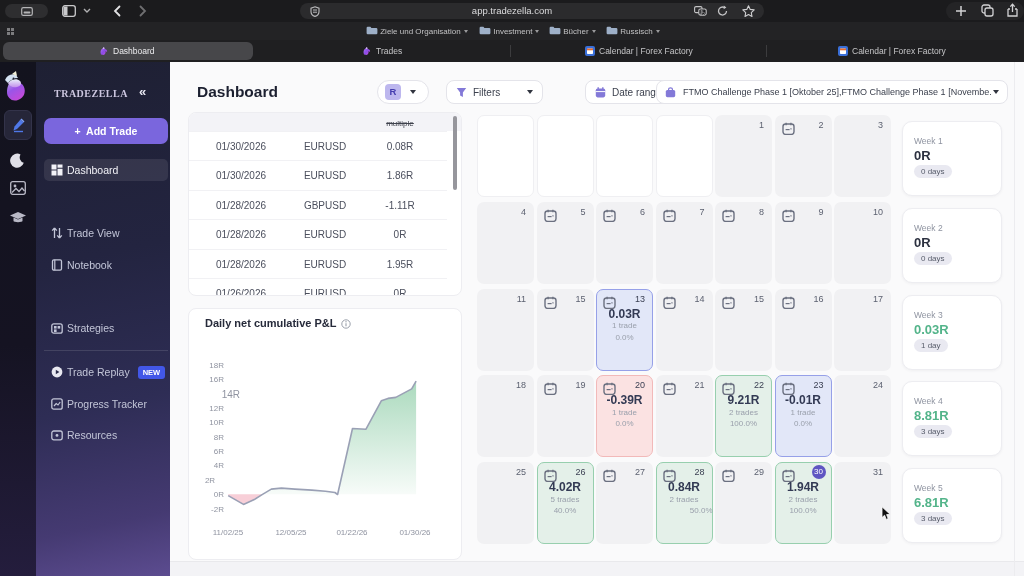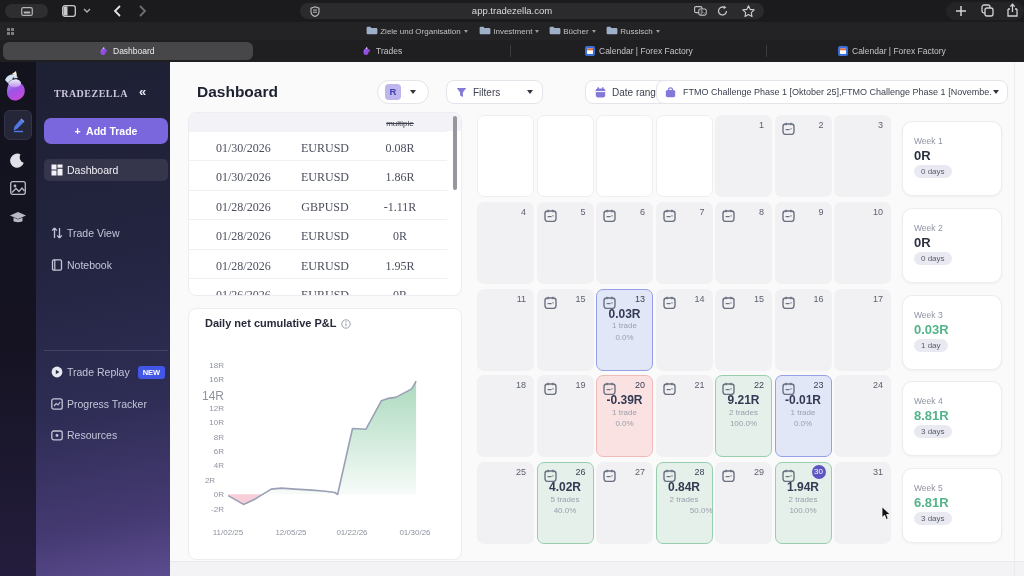--- a/index.html
+++ b/index.html
@@ -16,21 +16,21 @@
 
 #iconstrip{left:0;top:62px;width:36px;height:514px;background:linear-gradient(180deg,#13131e 0%,#151322 55%,#241d3d 100%);}
 #sidebar{left:36px;top:62px;width:134px;height:514px;background:linear-gradient(168deg,#1e2033 0%,#232440 38%,#2e2d55 66%,#453a72 88%,#5c4c90 100%);}
 .nav{position:absolute;left:8px;width:130px;height:22px;color:#c3c6d8;font-size:10.5px;display:flex;align-items:center;white-space:nowrap;}
 .nav svg{margin-left:7px;margin-right:4px;flex:none;}
 
 #main{left:170px;top:62px;width:854px;height:514px;background:#fafafb;}
 .card{position:absolute;background:#fff;border:1px solid #ededf1;border-radius:8px;}
 .ctl{position:absolute;top:80px;height:24px;background:#fff;border:1px solid #e4e4ea;border-radius:8px;display:flex;align-items:center;font-size:10px;color:#3c414e;}
 .dcaret{width:0;height:0;border-left:3px solid transparent;border-right:3px solid transparent;border-top:4px solid #30343f;}
-.trow{position:absolute;left:0;width:258px;height:29px;border-top:1px solid #f1f1f4;font-size:12px;color:#4b4f5d;font-family:Liberation Serif, serif;}
+.trow{position:absolute;left:0;width:258px;height:29px;border-top:1px solid #f1f1f4;font-size:10px;color:#4b4f5d;}
 .cell{position:absolute;border-radius:7px;}
 .wk{position:absolute;left:902px;width:100px;height:75px;background:#fff;border:1px solid #ededf1;border-radius:10px;box-shadow:0 1px 3px rgba(40,40,60,.05);}
 .pill{position:absolute;left:12px;background:#e9e9f1;border-radius:7px;font-size:8px;color:#575c6a;padding:2px 7px;white-space:nowrap;display:inline-block;width:auto;}
 </style></head>
 <body>
 
 <div class="abs" id="toolbar">
 <div class="abs" style="left:5px;top:4px;width:43px;height:14px;background:#2e2e30;border-radius:7px;"></div>
 <svg class="abs" style="left:21px;top:7px" width="12" height="9" viewBox="0 0 12 9">
       <rect x="0.7" y="0.7" width="10.6" height="7.6" rx="1.6" fill="none" stroke="#b5b5b7" stroke-width="1.2"></rect>
@@ -203,20 +203,29 @@
       </svg>
       <span>Trade View</span>
     </div>
 <div class="nav" style="top:192px;">
       <svg width="12" height="12" viewBox="0 0 12 12" style="">
         <rect x="1.5" y="0.8" width="9" height="10.4" rx="1.4" fill="none" stroke="#c3c6d8" stroke-width="1.3"></rect>
         <line x1="3.8" y1="0.8" x2="3.8" y2="11.2" stroke="#c3c6d8" stroke-width="1.2"></line>
       </svg>
       <span>Notebook</span>
     </div>
+<div class="nav" style="top:255px;">
+      <svg width="12" height="12" viewBox="0 0 12 12" style="">
+        <rect x="0.8" y="1.8" width="10.4" height="9.4" rx="2" fill="none" stroke="#c3c6d8" stroke-width="1.3"></rect>
+        <rect x="3" y="4" width="2.6" height="2.6" fill="#c3c6d8"></rect>
+        <rect x="6.6" y="4" width="2.6" height="2.6" fill="#c3c6d8"></rect>
+        <rect x="3" y="7.4" width="2.6" height="2.6" fill="#c3c6d8"></rect>
+      </svg>
+      <span>Strategies</span>
+    </div>
 <div class="abs" style="left:8px;top:288px;width:124px;height:1px;background:rgba(255,255,255,0.12);"></div>
 <div class="nav" style="top:299px;">
       <svg width="12" height="12" viewBox="0 0 12 12" style="">
         <circle cx="6" cy="6" r="5.4" fill="#e8e8f0"></circle>
         <path d="M4.8 3.8 L8.4 6 L4.8 8.2 Z" fill="#2c2d4a"></path>
       </svg>
       <span>Trade Replay</span>
       <span style="background:#4257e8;color:#fff;font-size:7.5px;font-weight:bold;border-radius:3px;padding:2px 5px;margin-left:8px;">NEW</span>
     </div>
 <div class="nav" style="top:331px;">
@@ -310,21 +319,21 @@
 </div>
 <div class="card" style="left:188px;top:308px;width:274px;height:252px;"></div>
 <div class="abs" style="left:205px;top:317px;font-size:11px;font-weight:bold;color:#262a3a;">Daily net cumulative P&amp;L</div>
 <svg class="abs" style="left:341px;top:319px" width="10" height="10" viewBox="0 0 10 10">
     <circle cx="5" cy="5" r="4.2" fill="none" stroke="#9aa0ab" stroke-width="1"></circle>
     <line x1="5" y1="4.3" x2="5" y2="7.3" stroke="#9aa0ab" stroke-width="1.1"></line>
     <circle cx="5" cy="2.8" r="0.7" fill="#9aa0ab"></circle>
   </svg>
 <div class="abs" style="left:196px;top:360.6px;width:28px;text-align:right;font-size:8px;color:#8f93a0;">18R</div>
 <div class="abs" style="left:196px;top:375.0px;width:28px;text-align:right;font-size:8px;color:#8f93a0;">16R</div>
-<div class="abs" style="left:196px;top:389.4px;width:28px;text-align:right;font-size:12px;color:#8f93a0;">14R</div>
+<div class="abs" style="left:212px;top:389.4px;width:28px;text-align:right;font-size:10px;color:#8f93a0;">14R</div>
 <div class="abs" style="left:196px;top:403.8px;width:28px;text-align:right;font-size:8px;color:#8f93a0;">12R</div>
 <div class="abs" style="left:196px;top:418.2px;width:28px;text-align:right;font-size:8px;color:#8f93a0;">10R</div>
 <div class="abs" style="left:196px;top:432.6px;width:28px;text-align:right;font-size:8px;color:#8f93a0;">8R</div>
 <div class="abs" style="left:196px;top:446.9px;width:28px;text-align:right;font-size:8px;color:#8f93a0;">6R</div>
 <div class="abs" style="left:196px;top:461.3px;width:28px;text-align:right;font-size:8px;color:#8f93a0;">4R</div>
 <div class="abs" style="left:196px;top:475.7px;width:28px;text-align:center;font-size:8px;color:#8f93a0;">2R</div>
 <div class="abs" style="left:196px;top:490.1px;width:28px;text-align:right;font-size:8px;color:#8f93a0;">0R</div>
 <div class="abs" style="left:196px;top:504.5px;width:28px;text-align:right;font-size:8px;color:#8f93a0;">-2R</div>
 <div class="abs" style="left:206px;top:528px;width:44px;text-align:center;font-size:8px;color:#8f93a0;">11/02/25</div>
 <div class="abs" style="left:269px;top:528px;width:44px;text-align:center;font-size:8px;color:#8f93a0;">12/05/25</div>

